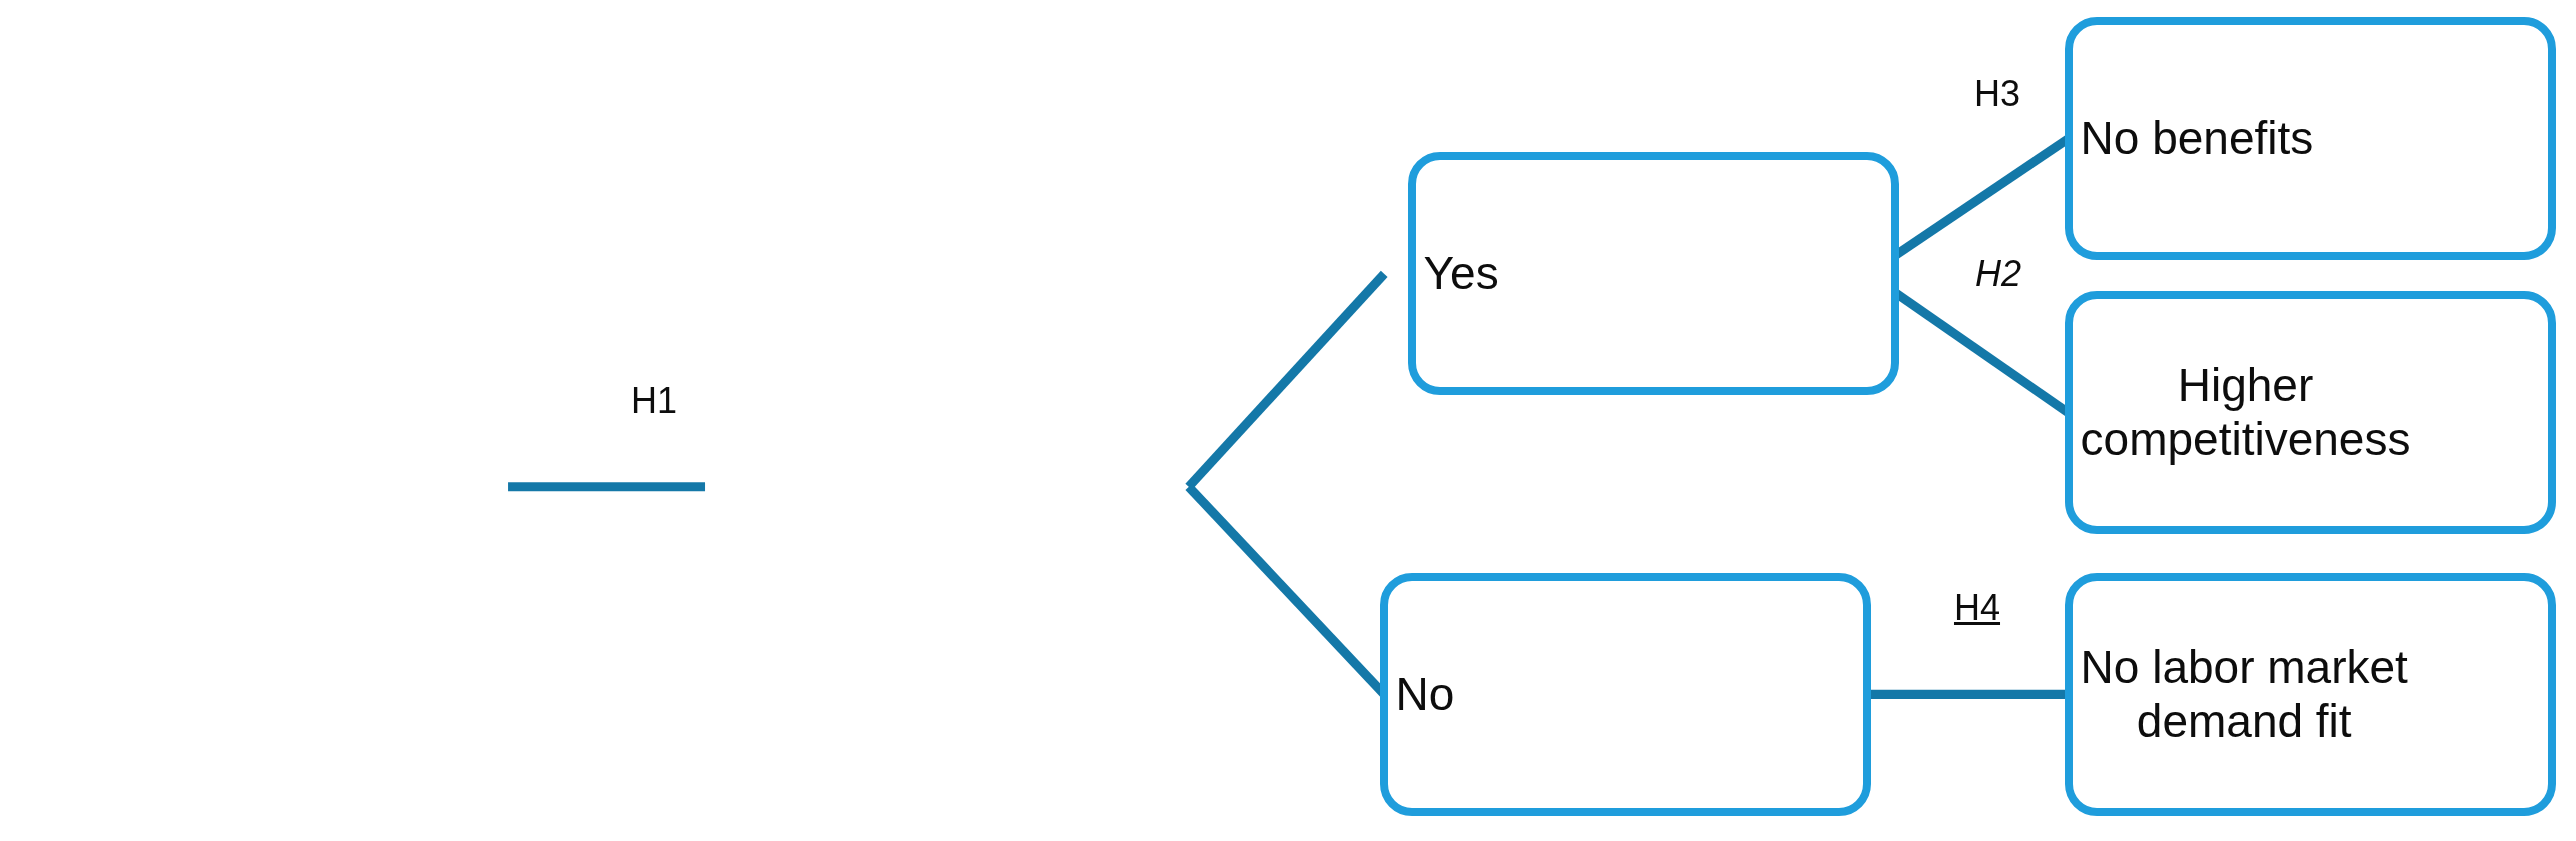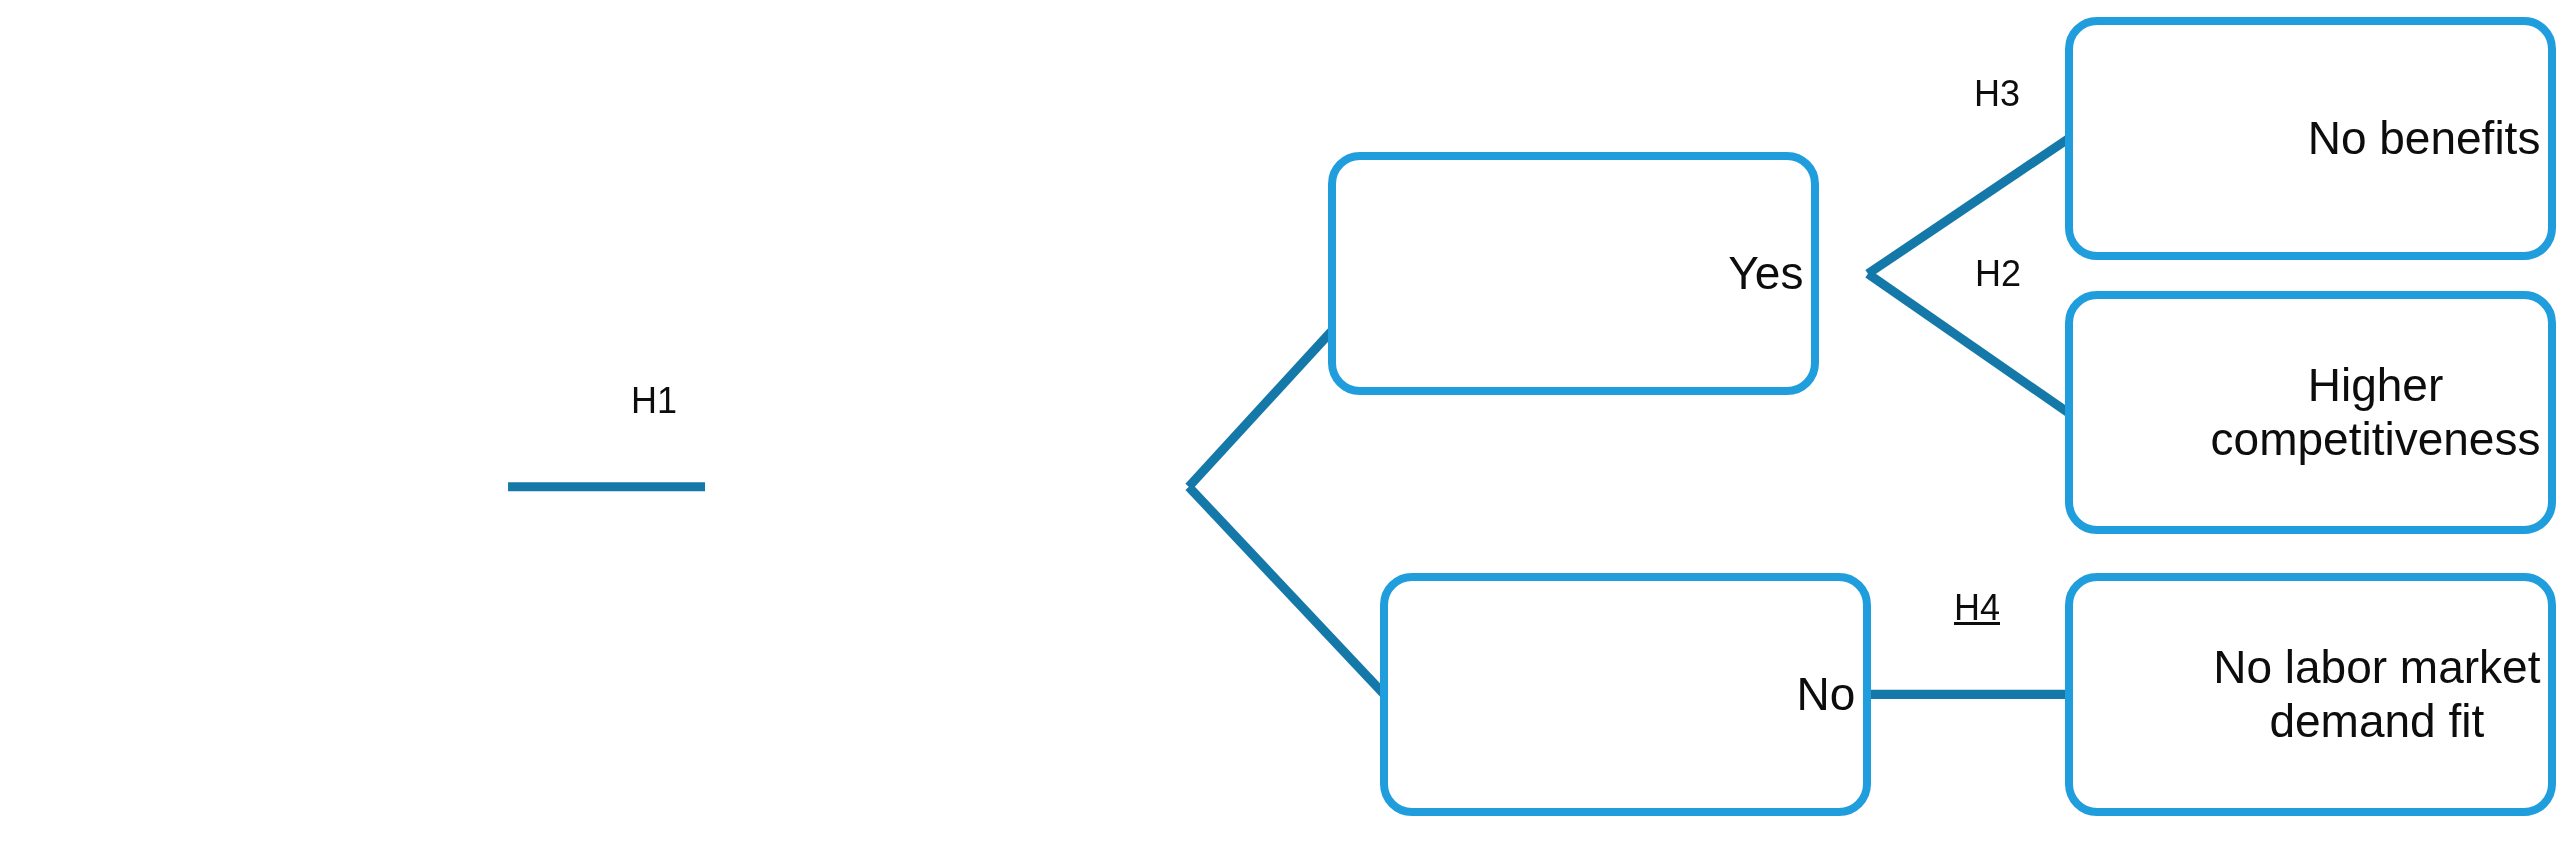--- a/index.html
+++ b/index.html
@@ -31,48 +31,48 @@
   .node {
     position: absolute;
     box-sizing: border-box;
     width: 491px;
     height: 243px;
     background: #ffffff;
     border: 8.4px solid var(--box-border-color, #1F9DDC);
     border-radius: 32px;
     display: flex;
     align-items: center;
-    justify-content: flex-end;
+    justify-content: flex-start;
     text-align: center;
     font-size: 46px;
     line-height: 1.16;
   }
   .node .node-label {
     white-space: pre-line;
     padding: 0 7.6px;
   }
   .edge-label {
     position: absolute;
     transform: translate(-50%, -50%);
     font-size: 36px;
     line-height: 1;
     white-space: nowrap;
   }
   
   .pos-career        { left: 19px;   top: 365px; }
   .pos-participation { left: 704px;  top: 365px; }
-  .pos-yes           { left: 1328px; top: 152px; }
+  .pos-yes           { left: 1408px; top: 152px; }
   .pos-no            { left: 1380px; top: 573px; }
   .pos-no-benefits   { left: 2065px; top: 16.7px;  }
   .pos-higher-comp   { left: 2065px; top: 291px; }
   .pos-no-labor      { left: 2065px; top: 573px; }
   
   .pos-h1 { left: 654px;  top: 401px; }
   .pos-h3 { left: 1997px; top: 94px; }
-  .pos-h2 { left: 1998px; top: 274px; }
+  .pos-h2 { left: 1998px; top: 274px; font-style: italic; }
   .pos-h4 { left: 1977px; top: 608px; text-decoration: underline; }
 </style>
 </head>
 <body>
 
 <div id="canvas" style="color: rgb(13, 13, 13); background: rgb(255, 255, 255);">
 
   <svg id="connector-layer" viewBox="0 0 3387 1107" xmlns="http://www.w3.org/2000/svg">
     <line x1="668" y1="640" x2="927" y2="640"></line>
     <line x1="1563" y1="640" x2="1820" y2="360"></line>

